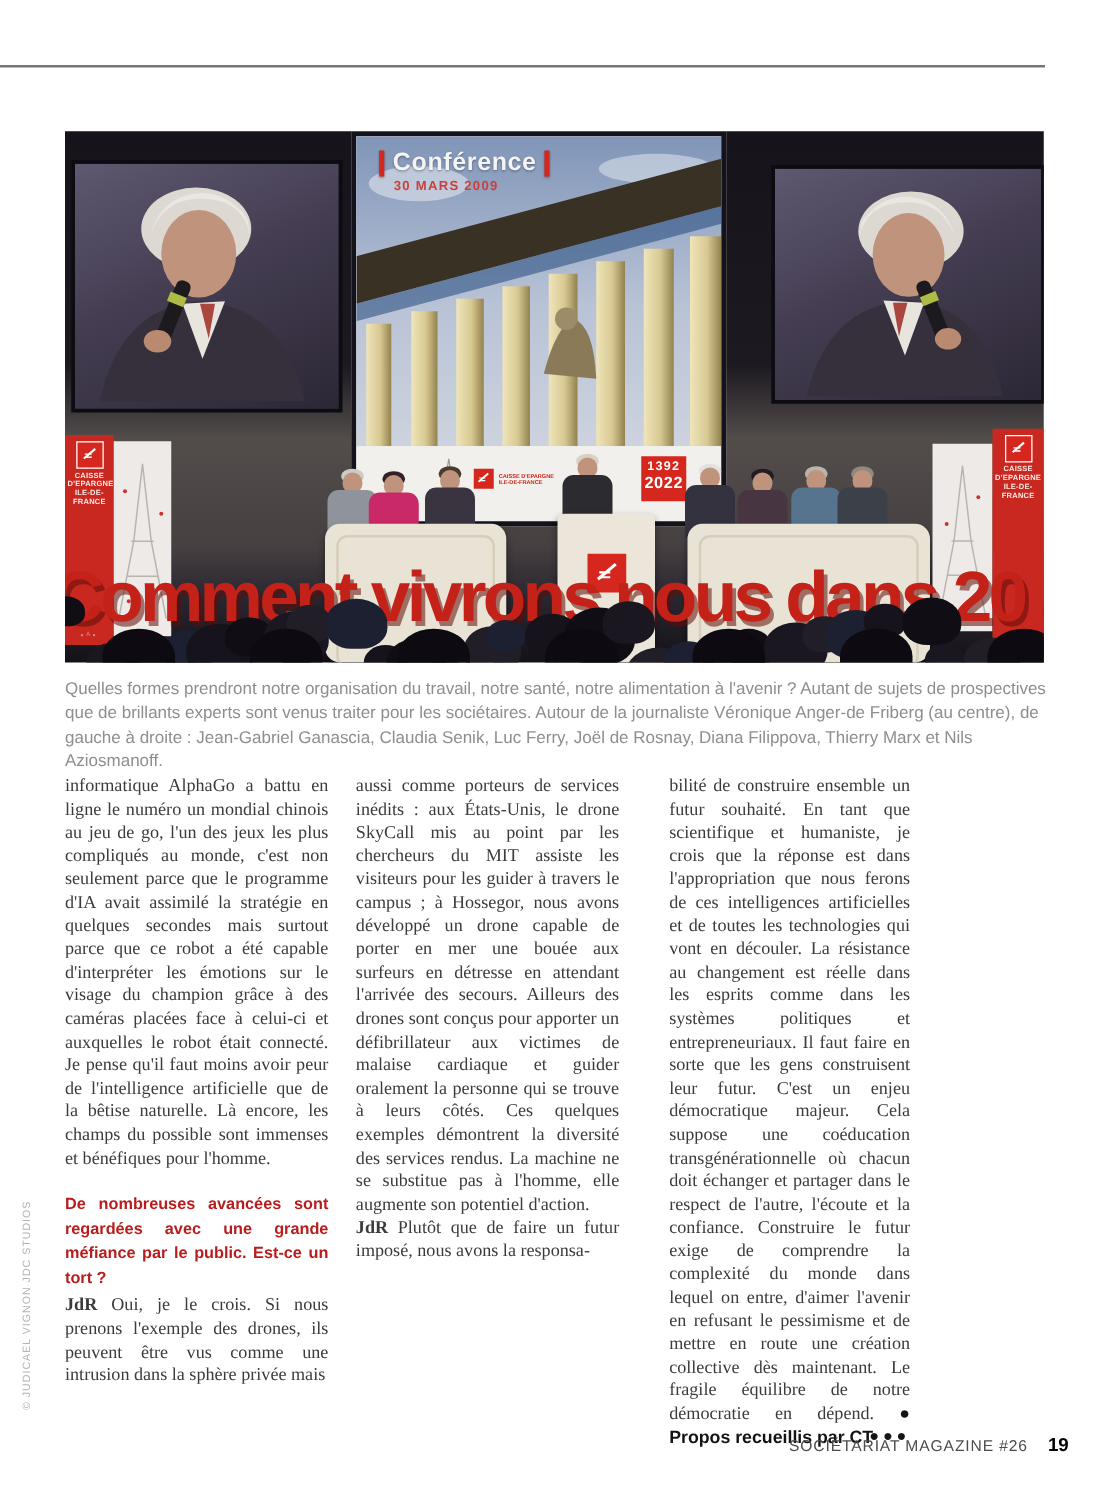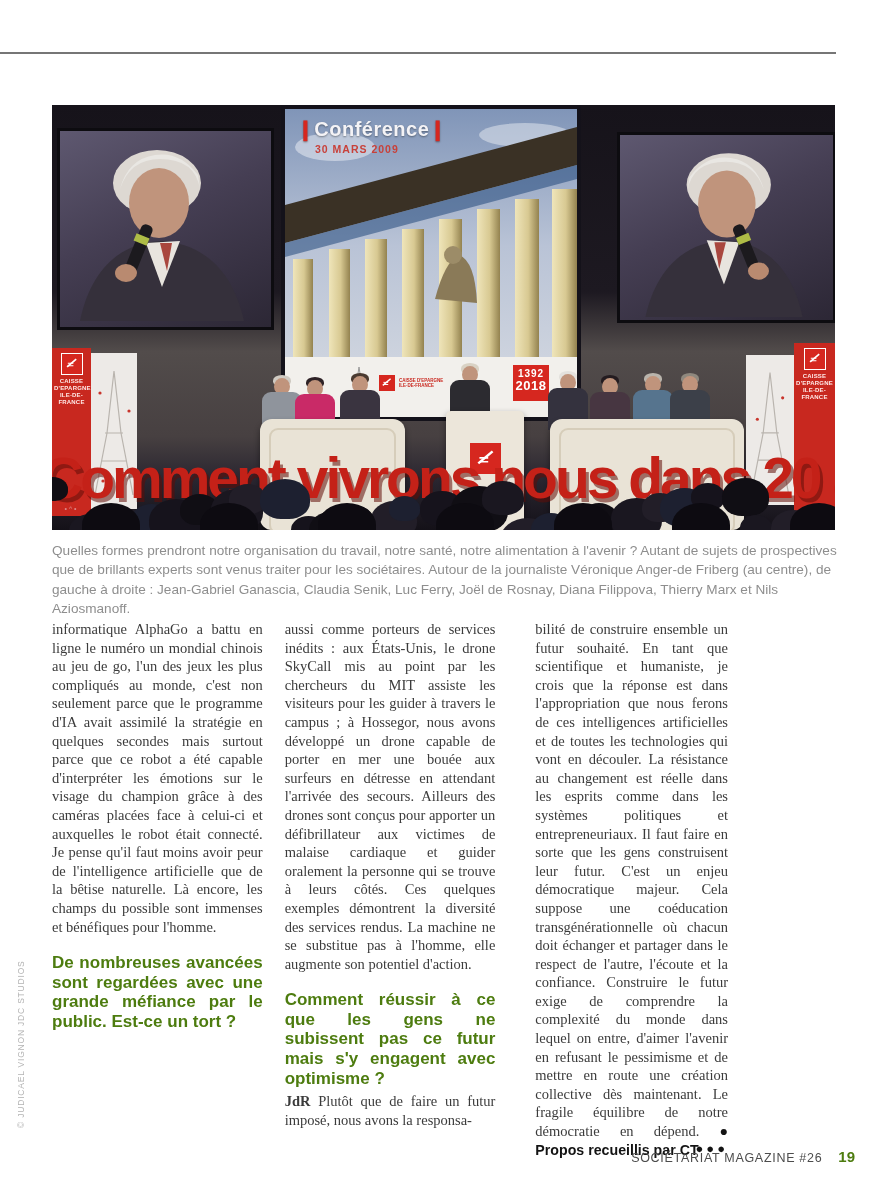--- a/index.html
+++ b/index.html
@@ -62,32 +62,32 @@
               text-shadow:3px 4px 0 rgba(96,12,7,.55);font-family:"Liberation Sans",sans-serif;}
   .aud{position:absolute;z-index:6;border-radius:50% 50% 42% 42%;}
 
   
   .caption{position:absolute;left:52px;top:541px;width:786px;font-size:13.6px;line-height:1.43;
            color:#8e8e8e;}
   .article{position:absolute;left:52px;top:620px;width:676px;display:flex;gap:22px;}
   .col{flex:1;min-width:0;}
   .body-p{font-family:"Liberation Serif",serif;font-size:14.5px;line-height:18.6px;color:#3b3b3b;
           text-align:justify;margin:0;}
-  .question{font-family:"Liberation Sans",sans-serif;font-weight:bold;font-size:17px;line-height:19.6px;
-            color:#4d7c0f;margin:17px 0 4px 0;}
+  .question{font-family:"Liberation Sans",sans-serif;font-weight:bold;font-size:13px;line-height:19.6px;
+            color:#b91c1c;margin:17px 0 4px 0;}
   .speaker{font-weight:bold;}
   .closing-wrap{position:relative;margin-left:18px;}
   .closing-bold{font-family:"Liberation Sans",sans-serif;font-weight:bold;font-size:14.2px;color:#141414;}
   .closing-dots{position:absolute;right:0;bottom:1px;font-size:13px;color:#141414;letter-spacing:3px;}
 
   .credit{position:absolute;left:16px;top:1128px;transform:rotate(-90deg);transform-origin:0 0;
           white-space:nowrap;font-size:8.5px;letter-spacing:.8px;color:#b3b3b3;}
   .footer{position:absolute;right:33px;top:1148px;display:flex;align-items:baseline;gap:16px;}
   .footer .mag{font-size:12.5px;letter-spacing:.7px;color:#4c4c4c;}
-  .footer .num{font-size:15px;font-weight:bold;color:#4d7c0f;}
+  .footer .num{font-size:15px;font-weight:bold;color:#000000;}
 </style>
 </head>
 <body>
 
 <div class="page">
   <div class="top-rule"></div>
 
   <div class="photo">
 
     <div class="screen screen-left">
@@ -156,21 +156,21 @@
           <div class="ce-sq" style="width:16px;height:16px">
             <svg width="12" height="12" viewBox="0 0 20 20">
                 <path d="M3 14 L16 3" stroke="#fff" stroke-width="2.4" fill="none"></path>
                 <path d="M4 9 h8 M4 12.5 h8" stroke="#fff" stroke-width="1.6"></path>
               </svg>
           </div>
           <div class="txt">CAISSE D'EPARGNE ILE-DE-FRANCE</div>
         </div>
         <div class="badge">
           <div class="b1">1392</div>
-          <div class="b2">2018</div>
+          <div class="b2">2022</div>
         </div>
       </div>
     </div>
 
     <div class="banner banner-red banner-red-left">
       <div class="mini ce-sq">
         <svg width="14" height="14" viewBox="0 0 20 20">
             <path d="M3 14 L16 3" stroke="#fff" stroke-width="2.4" fill="none"></path>
             <path d="M4 9 h8 M4 12.5 h8" stroke="#fff" stroke-width="1.6"></path>
           </svg>
@@ -305,24 +305,24 @@
         <div class="aud" style="width: 58px; height: 44px; left: 738px; top: 398px; background: rgb(13, 11, 17);"></div>
       </div>
   </div>
 
   <div class="caption">Quelles formes prendront notre organisation du travail, notre santé, notre alimentation à l'avenir ? Autant de sujets de prospectives que de brillants experts sont venus traiter pour les sociétaires. Autour de la journaliste Véronique Anger-de Friberg (au centre), de gauche à droite : Jean-Gabriel Ganascia, Claudia Senik, Luc Ferry, Joël de Rosnay, Diana Filippova, Thierry Marx et Nils Aziosmanoff.</div>
 
   <div class="article">
     <div class="col">
       <p class="body-p">informatique AlphaGo a battu en ligne le numéro un mondial chinois au jeu de go, l'un des jeux les plus compliqués au monde, c'est non seulement parce que le programme d'IA avait assimilé la stratégie en quelques secondes mais surtout parce que ce robot a été capable d'interpréter les émotions sur le visage du champion grâce à des caméras placées face à celui-ci et auxquelles le robot était connecté. Je pense qu'il faut moins avoir peur de l'intelligence artificielle que de la bêtise naturelle. Là encore, les champs du possible sont immenses et bénéfiques pour l'homme.</p>
       <p class="body-p question">De nombreuses avancées sont regardées avec une grande méfiance par le public. Est-ce un tort ?</p>
+      <p class="body-p"><span class="speaker">JdR</span> <span>Oui, je le crois. Si nous prenons l'exemple des drones, ils peuvent être vus comme une intrusion dans la sphère privée mais</span></p>
     </div>
     <div class="col">
       <p class="body-p">aussi comme porteurs de services inédits : aux États-Unis, le drone SkyCall mis au point par les chercheurs du MIT assiste les visiteurs pour les guider à travers le campus ; à Hossegor, nous avons développé un drone capable de porter en mer une bouée aux surfeurs en détresse en attendant l'arrivée des secours. Ailleurs des drones sont conçus pour apporter un défibrillateur aux victimes de malaise cardiaque et guider oralement la personne qui se trouve à leurs côtés. Ces quelques exemples démontrent la diversité des services rendus. La machine ne se substitue pas à l'homme, elle augmente son potentiel d'action.</p>
-      <p class="body-p question">Comment réussir à ce que les gens ne subissent pas ce futur mais s'y engagent avec optimisme ?</p>
       <p class="body-p"><span class="speaker">JdR</span> <span>Plutôt que de faire un futur imposé, nous avons la responsa-</span></p>
     </div>
     <div class="col">
       <p class="body-p closing-wrap"><span>bilité de construire ensemble un futur souhaité. En tant que scientifique et humaniste, je crois que la réponse est dans l'appropriation que nous ferons de ces intelligences artificielles et de toutes les technologies qui vont en découler. La résistance au changement est réelle dans les esprits comme dans les systèmes politiques et entrepreneuriaux. Il faut faire en sorte que les gens construisent leur futur. C'est un enjeu démocratique majeur. Cela suppose une coéducation transgénérationnelle où chacun doit échanger et partager dans le respect de l'autre, l'écoute et la confiance. Construire le futur exige de comprendre la complexité du monde dans lequel on entre, d'aimer l'avenir en refusant le pessimisme et de mettre en route une création collective dès maintenant. Le fragile équilibre de notre démocratie en dépend. </span><span class="closing-bold">● Propos recueillis par CT</span><span class="closing-dots">●●●</span></p>
     </div>
   </div>
 
   <div class="credit">© JUDICAEL VIGNON JDC STUDIOS</div>
   <div class="footer">
     <span class="mag">SOCIÉTARIAT MAGAZINE #26</span>

